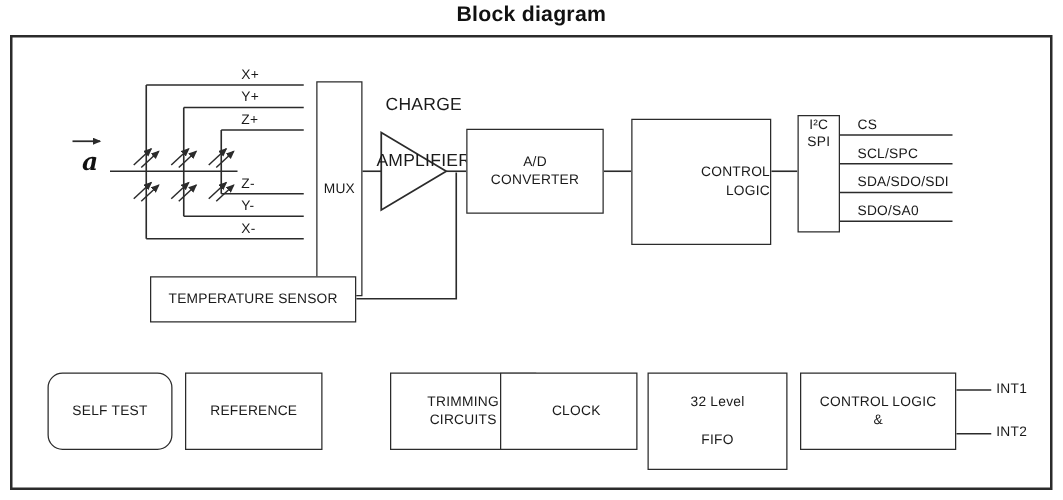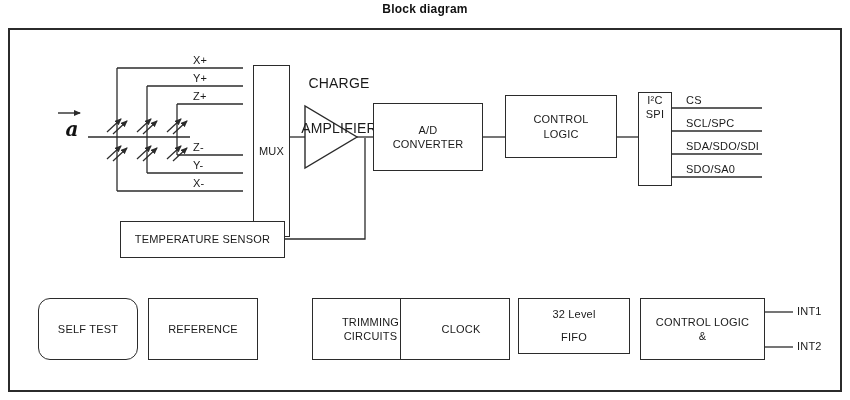--- a/index.html
+++ b/index.html
@@ -1,20 +1,20 @@
 <!DOCTYPE html>
 <html><head>
 <meta charset="utf-8">
 <style>
   * { margin:0; padding:0; box-sizing:border-box; }
   html,body { background:#ffffff; }
   body { font-family:"Liberation Sans","DejaVu Sans",sans-serif; color:#1a1a1a; }
   .stage { position:relative; width:850px; height:400px; background:#ffffff; overflow:hidden; }
   .title { position:absolute; top:2px; left:0; width:850px; text-align:center;
-           font-size:12px; font-weight:bold; color:#111; letter-spacing:.2px; }
+           font-size:17px; font-weight:bold; color:#111; letter-spacing:.2px; }
   .frame { position:absolute; left:8px; top:28px; width:834px; height:364px;
            border:2px solid #2b2b2b; background:#fff; }
   .wires { position:absolute; left:0; top:0; }
   .block { position:absolute; border:1.4px solid #2b2b2b; background:#fff;
            display:flex; flex-direction:column; align-items:center; justify-content:center;
            text-align:center; font-size:11px; line-height:1.3; color:#1a1a1a; letter-spacing:.2px; }
   .lbl { position:absolute; font-size:11px; line-height:13px; white-space:nowrap; color:#1a1a1a; letter-spacing:.2px; }
   .accel-a { position:absolute; left:60px; top:117px; width:24px; text-align:center;
              font-family:"DejaVu Serif",serif; font-style:italic; font-weight:bold; font-size:20px; color:#111; }
   .amp-label { position:absolute; left:300px; top:77px; width:78px; text-align:center;
@@ -111,21 +111,21 @@
   <div class="amp-label">
     <span style="display:block;">CHARGE</span>
     <span style="display:block;margin-top:32px;">AMPLIFIER</span>
   </div>
 
   <div class="block" style="left:373px;top:103px;width:110px;height:68px;">
     <span>A/D</span>
     <span>CONVERTER</span>
   </div>
 
-  <div class="block" style="left:505px;top:95px;width:112px;height:63px;">
+  <div class="block" style="left:505px;top:95px;width:112px;height:101px;align-items:flex-end;">
     <span>CONTROL</span>
     <span>LOGIC</span>
   </div>
 
   <div class="block iface" style="left:638px;top:92px;width:34px;height:94px;">
     <span>I²C</span>
     <span>SPI</span>
   </div>
 
   <div class="lbl" style="left:686px;top:94px;">CS</div>
@@ -147,21 +147,21 @@
 
   <div class="block" style="left:268px;top:298px;width:117px;height:62px;margin-left:44px;">
     <span>TRIMMING</span>
     <span>CIRCUITS</span>
   </div>
 
   <div class="block" style="left:400px;top:298px;width:110px;height:62px;padding-left:12px;">
     <span>CLOCK</span>
   </div>
 
-  <div class="block fifo" style="left:518px;top:298px;width:112px;height:56px;">
+  <div class="block fifo" style="left:518px;top:298px;width:112px;height:78px;">
     <span>32 Level</span>
     <span>FIFO</span>
   </div>
 
   <div class="block" style="left:640px;top:298px;width:125px;height:62px;">
     <span>CONTROL LOGIC</span>
     <span>&amp;</span>
   </div>
 
   <div class="lbl" style="left:797px;top:305px;">INT1</div>

